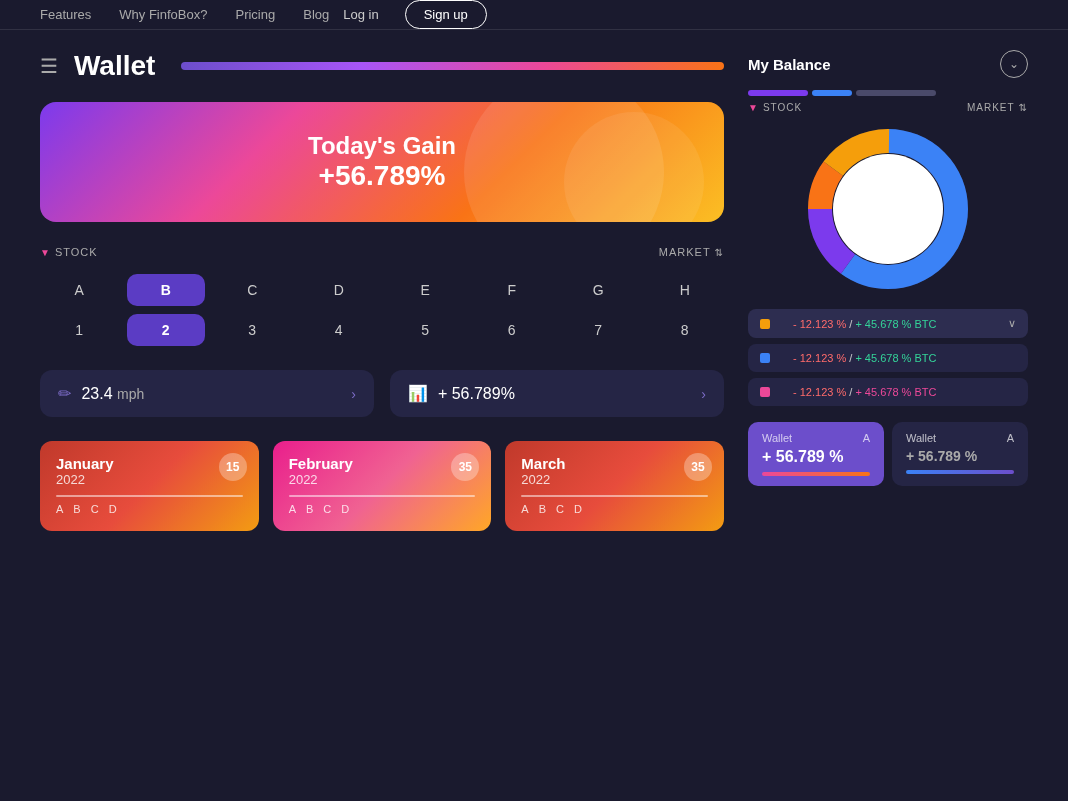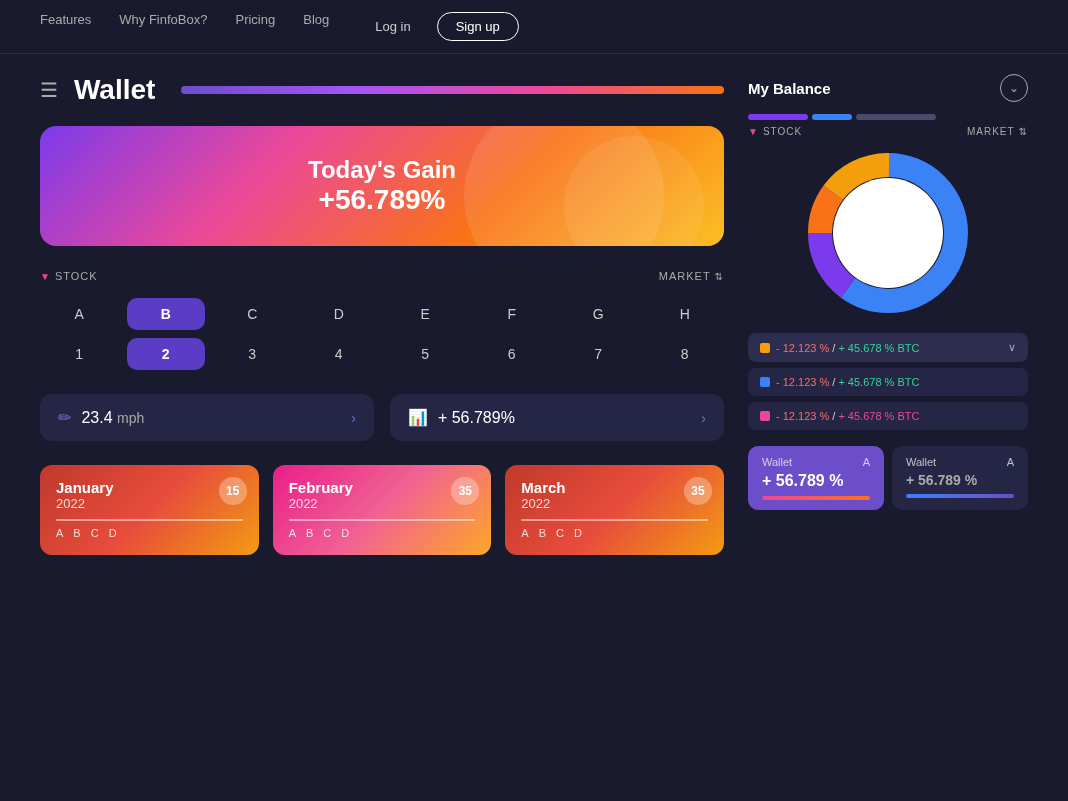--- a/index.html
+++ b/index.html
@@ -8,25 +8,24 @@
       font-family: 'Segoe UI', Arial, sans-serif;
       color: #fff;
       width: 1068px;
       min-height: 801px;
       overflow-x: hidden;
     }
 
     
     .navbar {
       display: flex;
-      align-items: flex-start;
-      padding: 12px 40px;
+      align-items: center;
+      padding: 0 40px;
       border-bottom: 1px solid rgba(255,255,255,0.1);
       background: #1a1a2e;
-      gap: 32px;
     }
     .nav-links { display: flex; gap: 28px; }
     .nav-links a {
       color: #aaa;
       text-decoration: none;
       font-size: 13px;
     }
     .nav-brand {
       flex: 1;
       text-align: center;
@@ -313,21 +312,21 @@
       color: #ccc;
       background: #252545;
       gap: 6px;
     }
     .legend-row.active { background: #2d2d50; }
     .legend-dot {
       width: 10px; height: 10px;
       border-radius: 2px;
       flex-shrink: 0;
     }
-    .legend-text { flex: 1; }
+    .legend-text { flex: 1; margin-left: 17px; }
     .legend-chevron { color: #aaa; }
 
     
     .wallet-tooltip-row {
       display: flex;
       gap: 8px;
       margin-top: 8px;
     }
     .wallet-tooltip {
       background: #6c4ecb;

